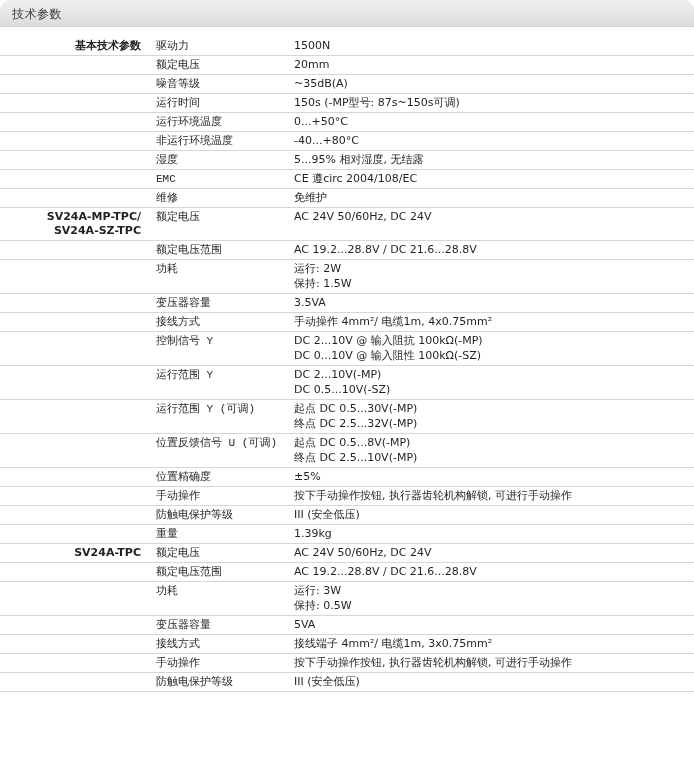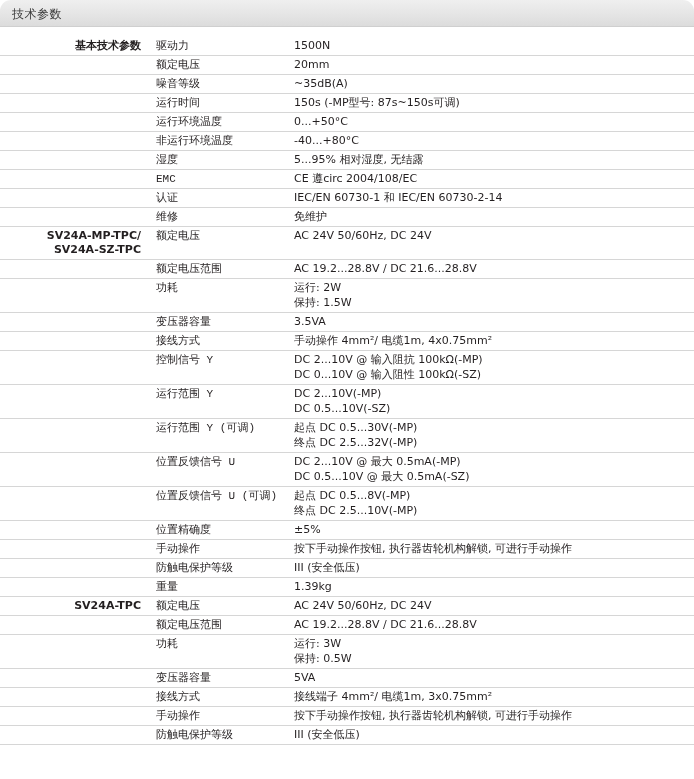--- a/index.html
+++ b/index.html
@@ -149,27 +149,20 @@
         </tr>
         <tr class="rule">
           <td class="group"></td>
           <td class="label">EMC</td>
           <td class="value">
             <span class="v-line">CE 遵circ 2004/108/EC</span>
           </td>
         </tr>
         <tr class="rule">
           <td class="group"></td>
-          <td class="label">认证</td>
-          <td class="value">
-            <span class="v-line">IEC/EN 60730-1 和 IEC/EN 60730-2-14</span>
-          </td>
-        </tr>
-        <tr class="rule">
-          <td class="group"></td>
           <td class="label">维修</td>
           <td class="value">
             <span class="v-line">免维护</span>
           </td>
         </tr>
         <tr class="rule">
           <td class="group">
             <span class="g-line">SV24A-MP-TPC/</span>
             <span class="g-line">SV24A-SZ-TPC</span>
           </td>
@@ -226,28 +219,20 @@
         <tr class="rule">
           <td class="group"></td>
           <td class="label">运行范围 Y (可调)</td>
           <td class="value">
             <span class="v-line">起点 DC 0.5...30V(-MP)</span>
             <span class="v-line">终点 DC 2.5...32V(-MP)</span>
           </td>
         </tr>
         <tr class="rule">
           <td class="group"></td>
-          <td class="label">位置反馈信号 U</td>
-          <td class="value">
-            <span class="v-line">DC 2...10V @ 最大 0.5mA(-MP)</span>
-            <span class="v-line">DC 0.5...10V @ 最大 0.5mA(-SZ)</span>
-          </td>
-        </tr>
-        <tr class="rule">
-          <td class="group"></td>
           <td class="label">位置反馈信号 U (可调)</td>
           <td class="value">
             <span class="v-line">起点 DC 0.5...8V(-MP)</span>
             <span class="v-line">终点 DC 2.5...10V(-MP)</span>
           </td>
         </tr>
         <tr class="rule">
           <td class="group"></td>
           <td class="label">位置精确度</td>
           <td class="value">

